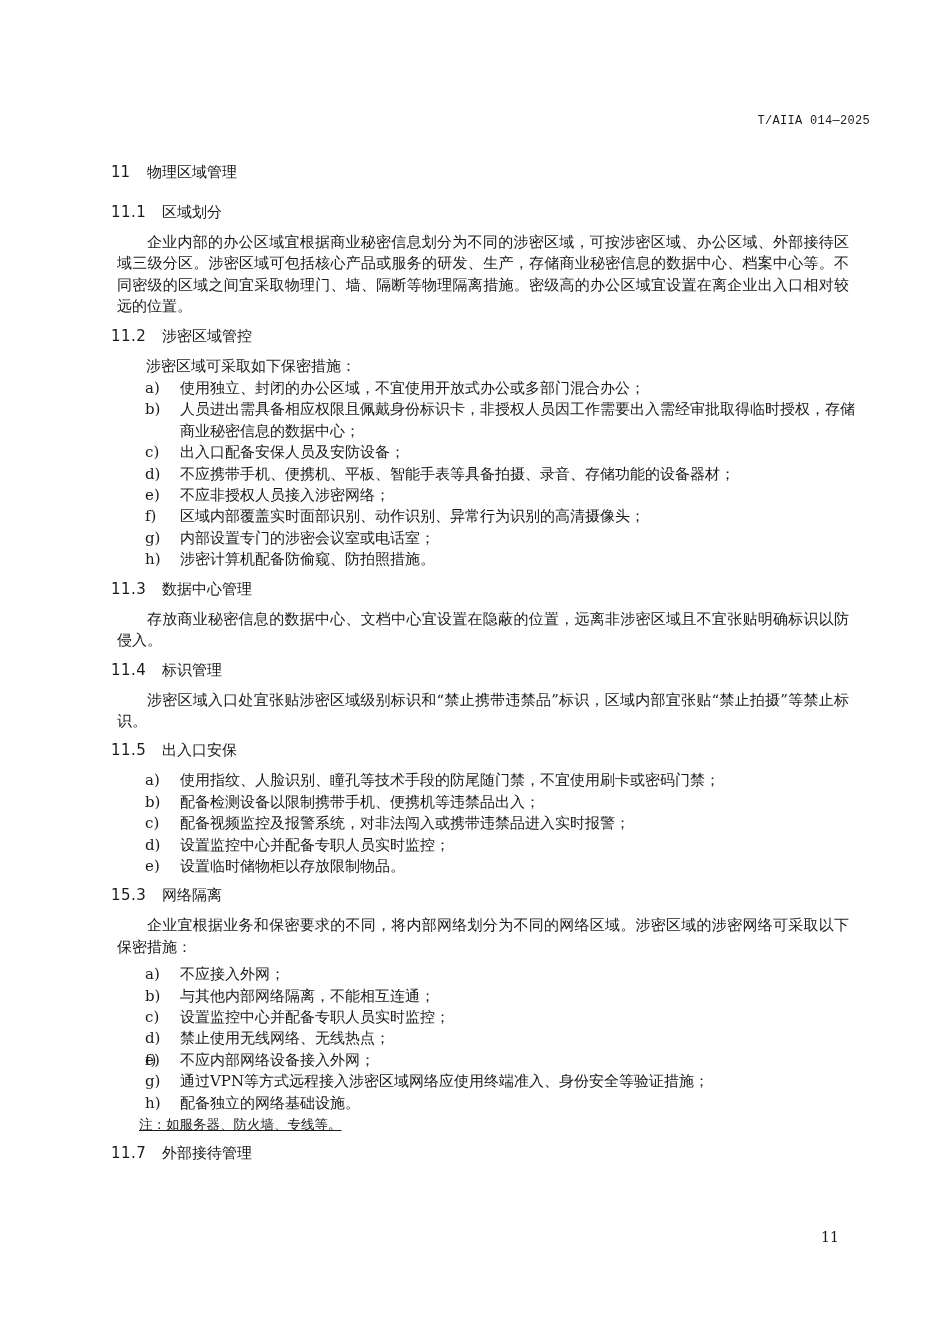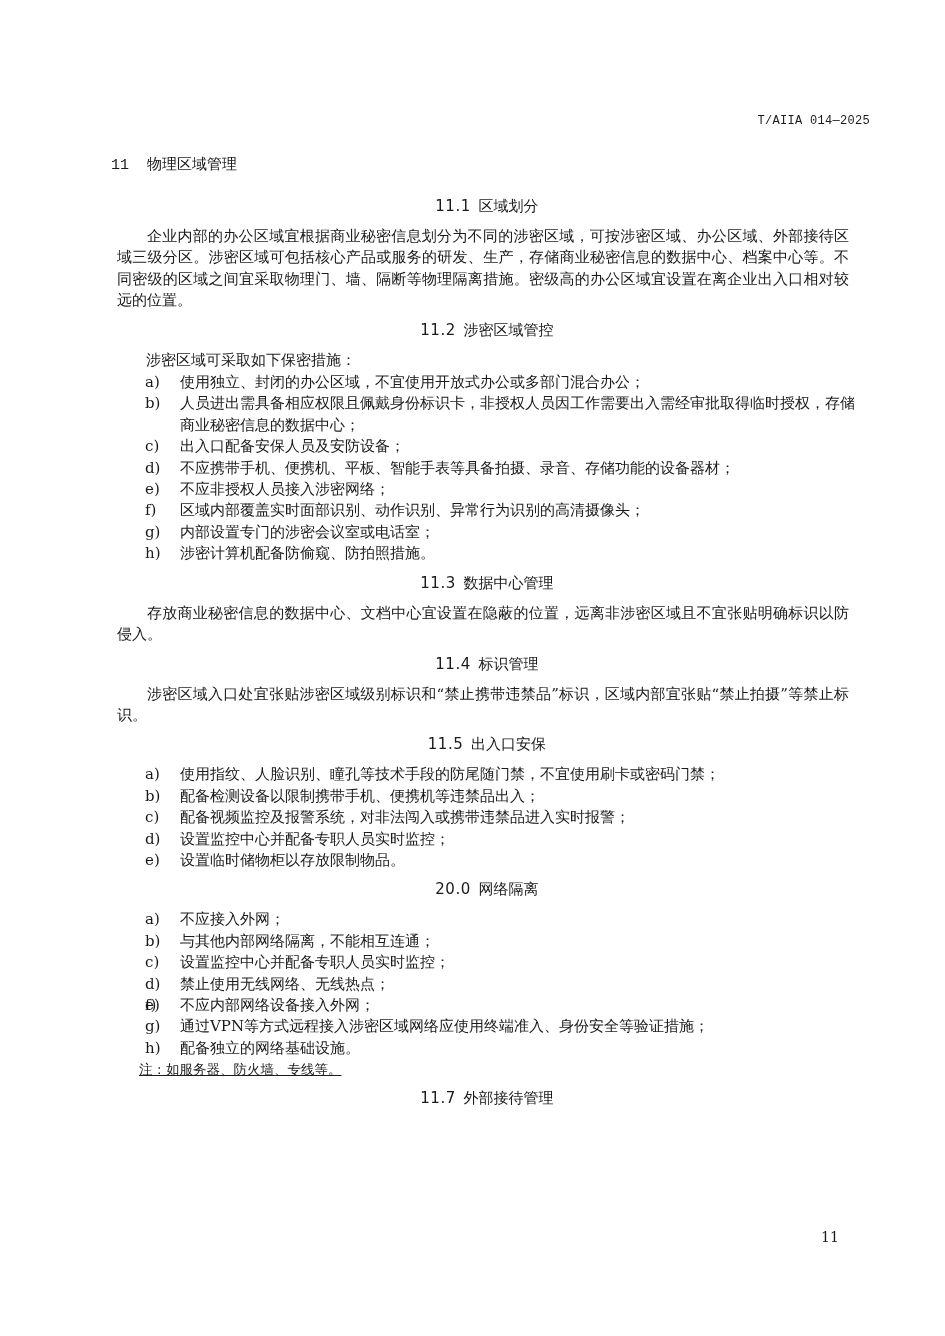--- a/index.html
+++ b/index.html
@@ -1,22 +1,22 @@
 <!DOCTYPE html>
 <html><head>
   <meta charset="utf-8">
   <style>
     html, body { margin: 0; padding: 0; background: #ffffff; }
     body { width: 945px; height: 1336px; position: relative; overflow: hidden;
       font-family: "DejaVu Serif", "Liberation Serif", serif; color: #1a1a1a; }
     .std-id { position: absolute; top: 114px; right: 75px; font-family: Liberation Mono, monospace; font-size: 12px; letter-spacing: 0.3px; }
     .content { position: absolute; left: 111px; top: 150px; width: 744px; }
     .h1, .h2 { font-family: "DejaVu Sans", "Liberation Sans", sans-serif; font-size: 15px; height: 22px; line-height: 22px; }
-    .h1 { margin-top: 5px; margin-bottom: 18px; font-family: Liberation Mono, monospace; }
-    .h2 { margin-top: 7px; margin-bottom: 9px; text-align: center; }
+    .h1 { margin-top: 11px; margin-bottom: 18px; }
+    .h2 { margin-top: 7px; margin-bottom: 9px; }
     .num { display: inline-block; }
     .h1 .num { width: 36px; }
     .h2 .num { width: 51px; letter-spacing: 0.5px; }
     .para { font-size: 15px; line-height: 21.4px; text-indent: 30px; text-align: justify; margin: 6px; }
     .intro { font-size: 15px; line-height: 21.4px; padding-left: 34px; margin: 1px; }
     .list { margin: 0; padding: 0; list-style: none; }
     .list li { position: relative; font-size: 15px; line-height: 21.4px; padding-left: 69px; text-align: justify; }
     .list li .mark { position: absolute; left: 34px; top: 0; }
     .note { font-size: 13.5px; line-height: 21px; padding-left: 28px; text-decoration: underline; }
     .page-no { position: absolute; left: 821px; top: 1229px; font-size: 14px; }
@@ -67,22 +67,23 @@
   </div>
   <ul class="list">
     <li><span class="mark">a)</span><span>使用指纹、人脸识别、瞳孔等技术手段的防尾随门禁，不宜使用刷卡或密码门禁；</span></li>
     <li><span class="mark">b)</span><span>配备检测设备以限制携带手机、便携机等违禁品出入；</span></li>
     <li><span class="mark">c)</span><span>配备视频监控及报警系统，对非法闯入或携带违禁品进入实时报警；</span></li>
     <li><span class="mark">d)</span><span>设置监控中心并配备专职人员实时监控；</span></li>
     <li><span class="mark">e)</span><span>设置临时储物柜以存放限制物品。</span></li>
   </ul>
 
   <div class="h2">
-    <span class="num">20.0</span><span>网络隔离</span>
+    <span class="num">15.3</span><span>网络隔离</span>
   </div>
+  <p class="para">企业宜根据业务和保密要求的不同，将内部网络划分为不同的网络区域。涉密区域的涉密网络可采取以下保密措施：</p>
   <ul class="list">
     <li><span class="mark">a)</span><span>不应接入外网；</span></li>
     <li><span class="mark">b)</span><span>与其他内部网络隔离，不能相互连通；</span></li>
     <li><span class="mark">c)</span><span>设置监控中心并配备专职人员实时监控；</span></li>
     <li><span class="mark">d)</span><span>禁止使用无线网络、无线热点；</span></li>
     <li><span class="mark">e)</span></li>
     <li><span class="mark">f)</span><span>不应内部网络设备接入外网；</span></li>
     <li><span class="mark">g)</span><span>通过VPN等方式远程接入涉密区域网络应使用终端准入、身份安全等验证措施；</span></li>
     <li><span class="mark">h)</span><span>配备独立的网络基础设施。</span></li>
   </ul>

